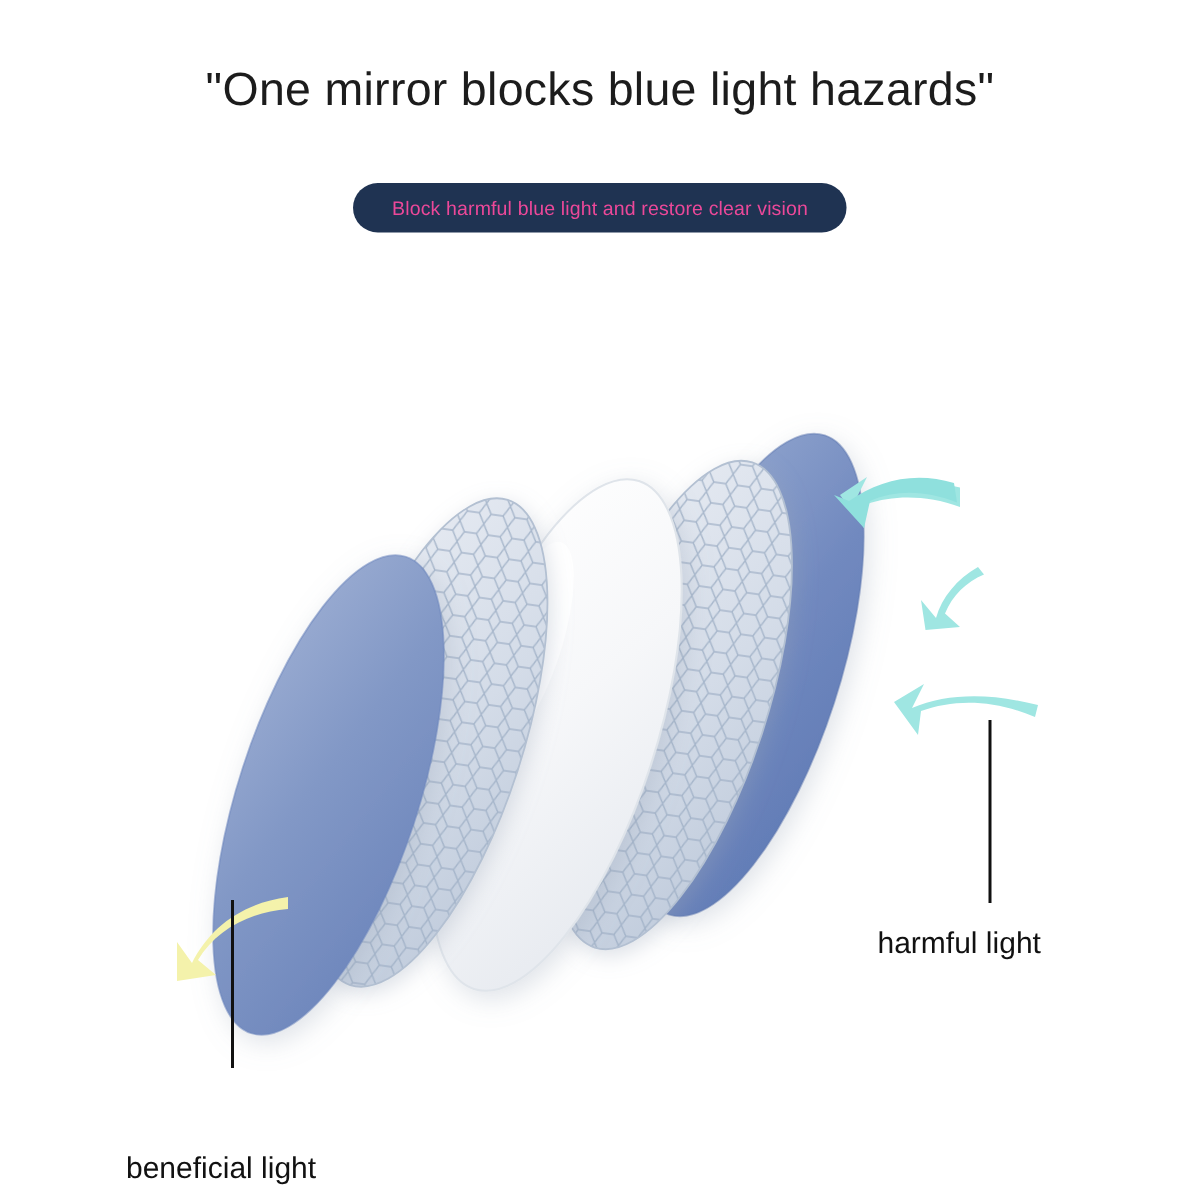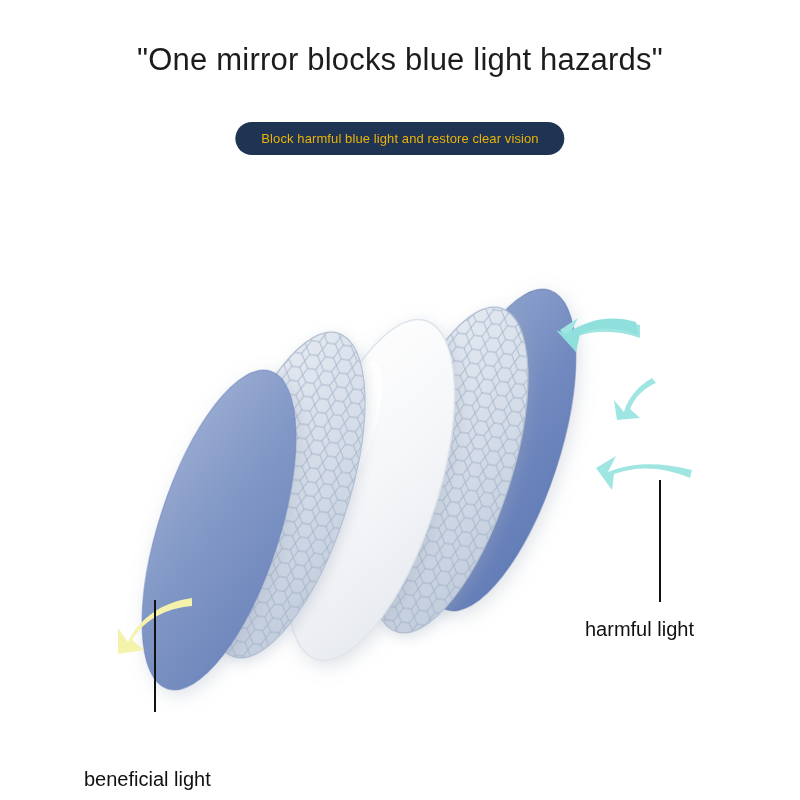--- a/index.html
+++ b/index.html
@@ -31,21 +31,21 @@
     color: #1c1c1c;
     letter-spacing: 0.2px;
     white-space: nowrap;
   }
   .pill {
     position: absolute;
     top: 122px;
     left: 50%;
     transform: translateX(-50%);
     background: #1f3352;
-    color: #eab308;
+    color: #ec4899;
     border-radius: 18px;
     padding: 9px 26px;
     font-size: 13px;
     font-weight: 400;
     letter-spacing: 0.1px;
     white-space: nowrap;
   }
   .stage {
     position: absolute;
     left: 0;

